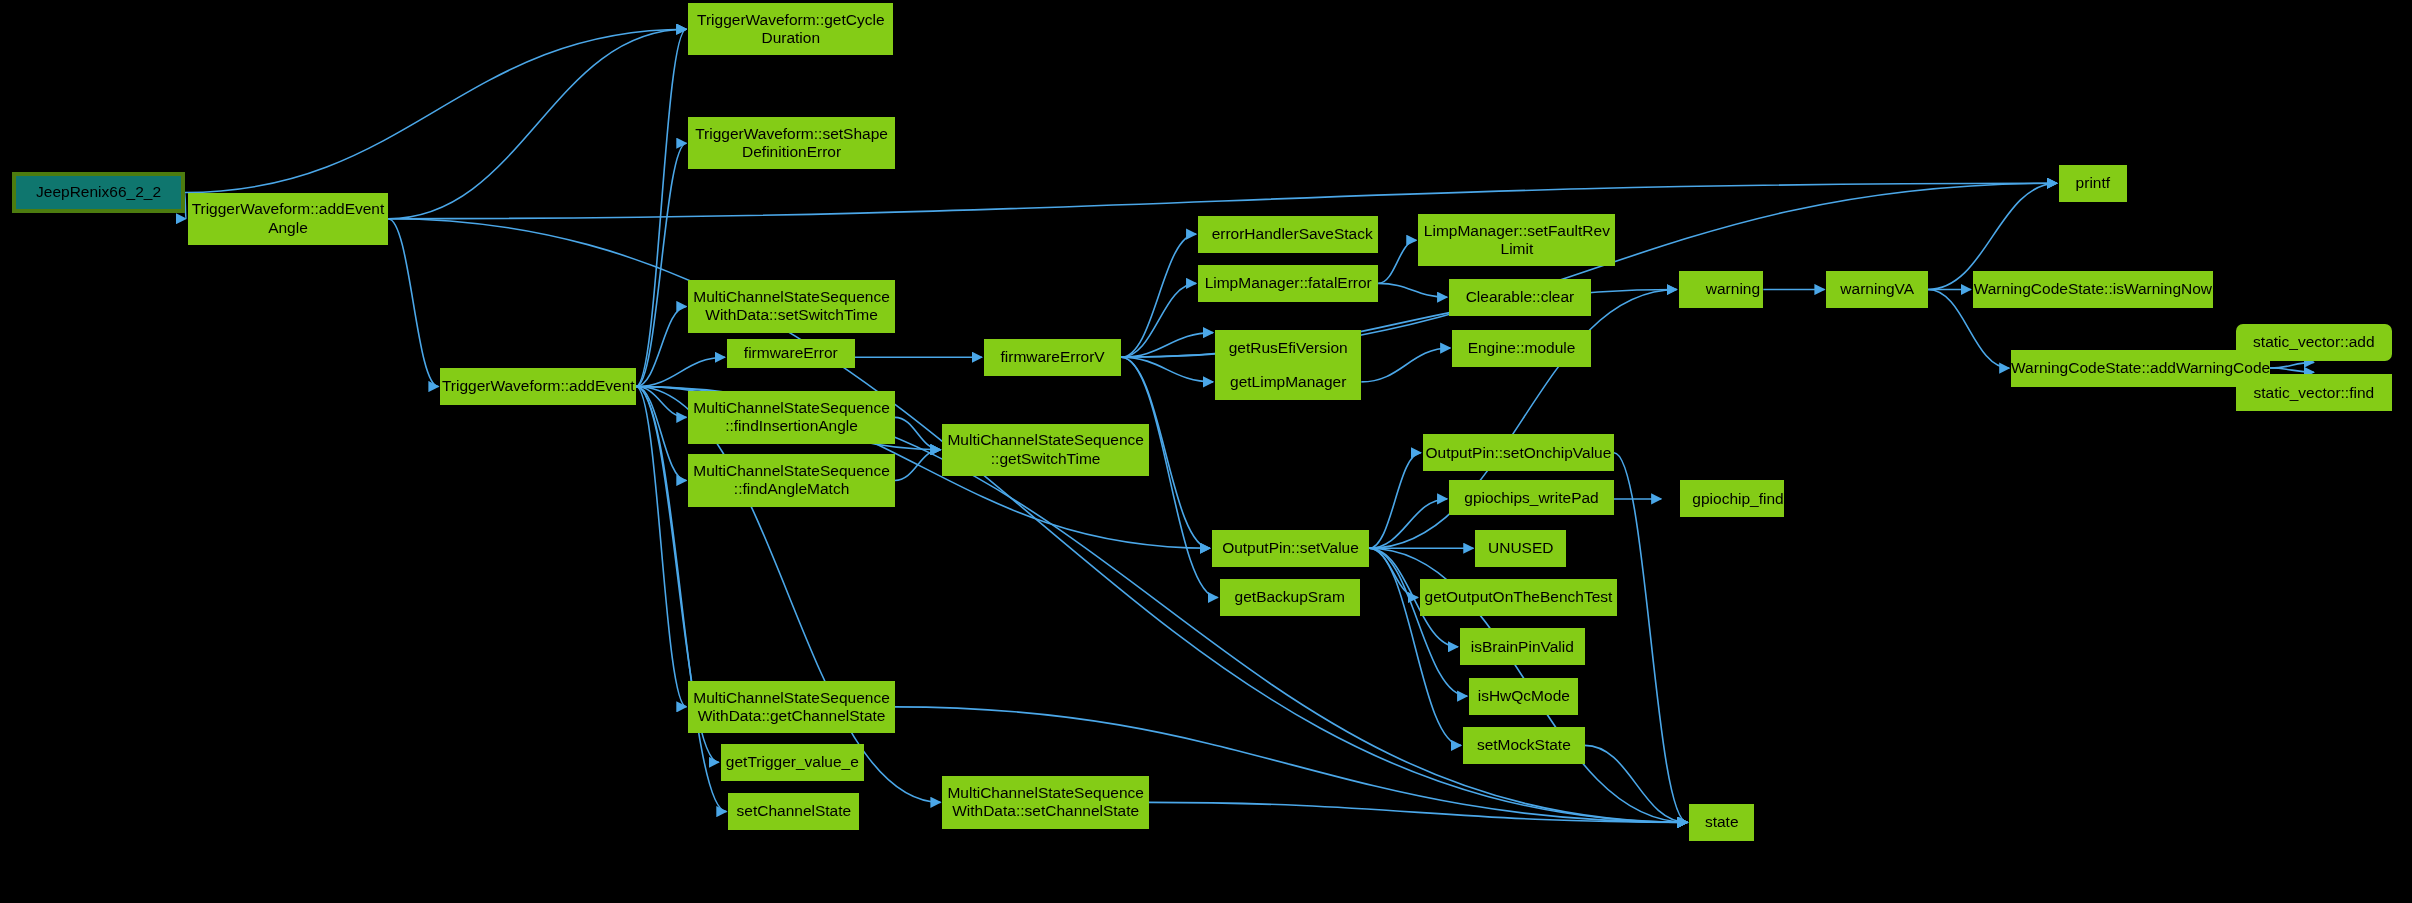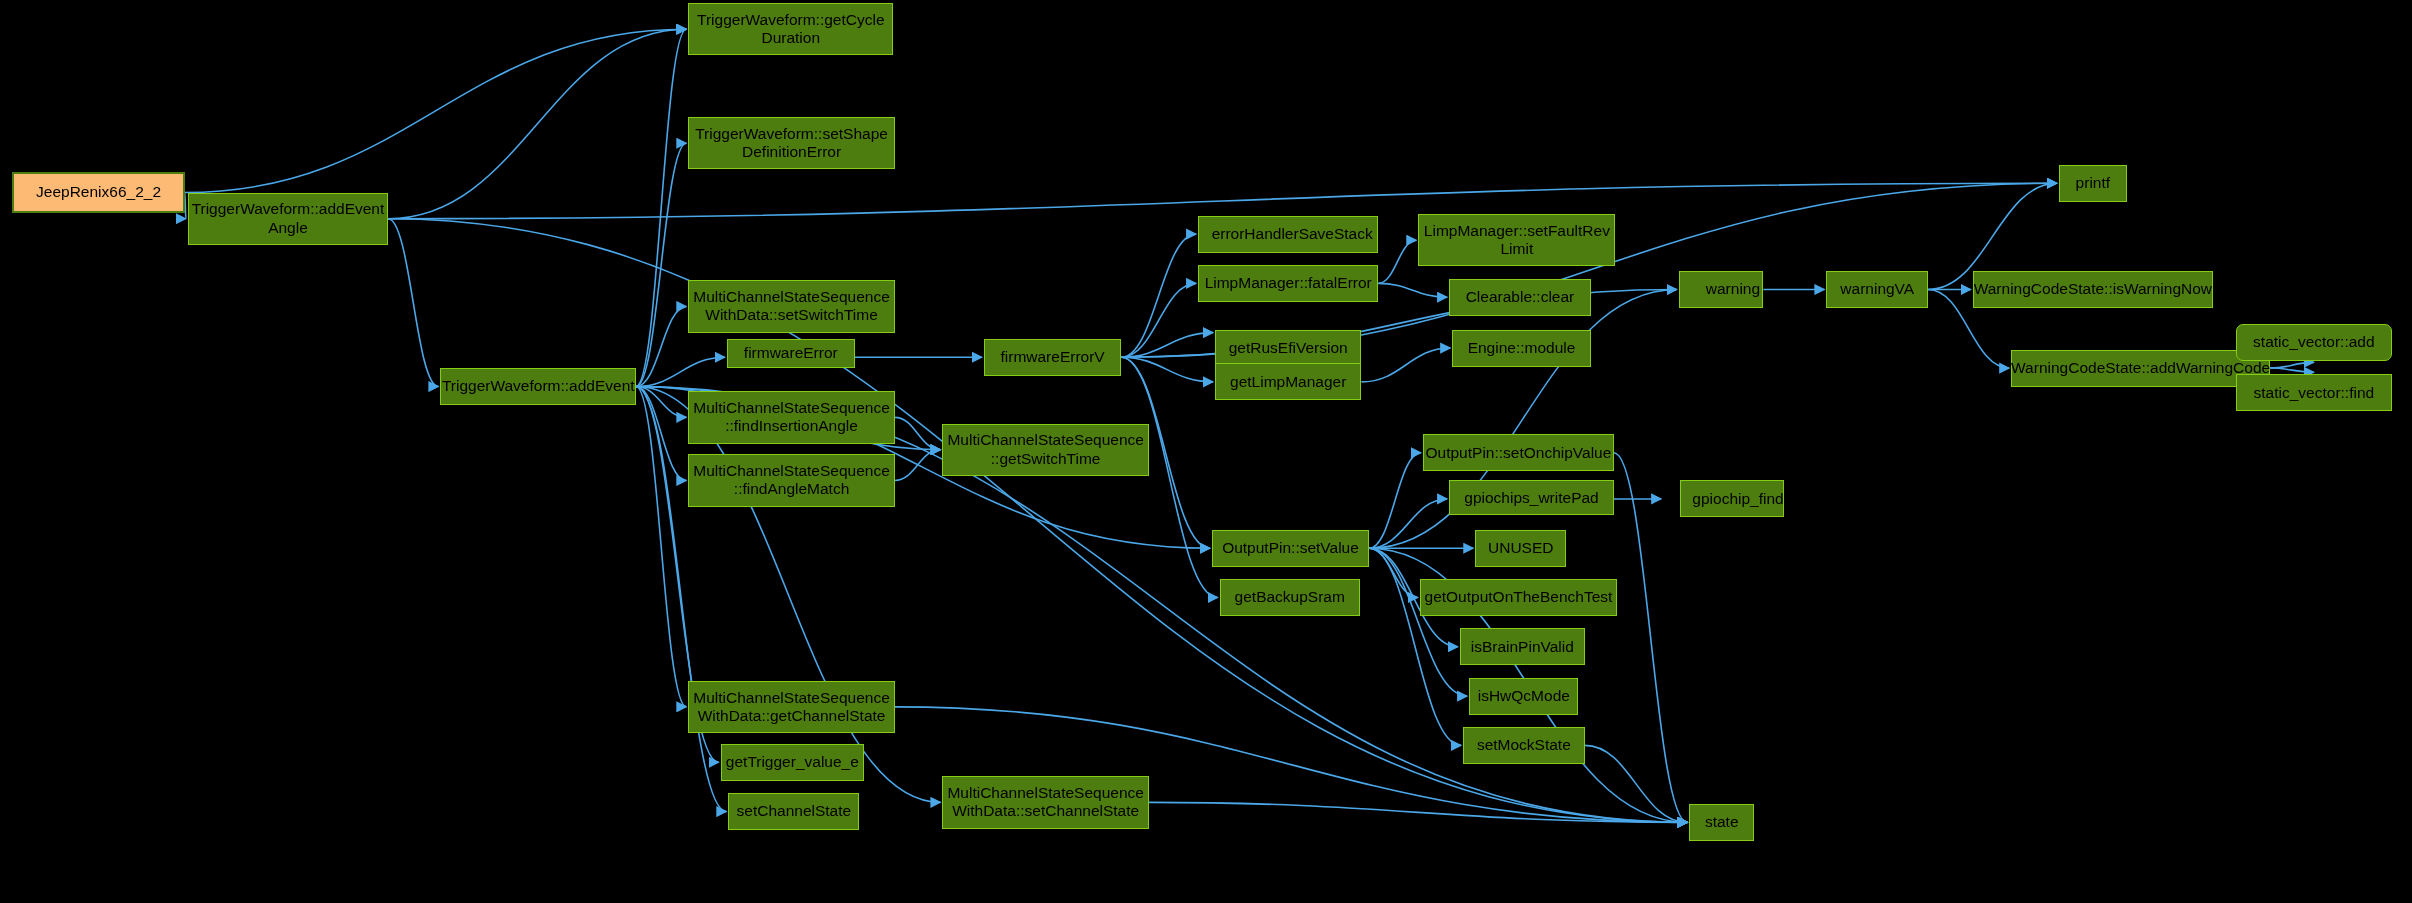--- a/index.html
+++ b/index.html
@@ -22,33 +22,33 @@
     height: 903px;
     pointer-events: none;
   }
   .node {
     position: absolute;
     box-sizing: border-box;
     display: flex;
     align-items: center;
     justify-content: center;
     text-align: center;
-    background: #4d7c0f;
-    border: 1px solid #84cc16;
+    background: #84cc16;
+    border: 3px solid #84cc16;
     color: #000000;
     font-size: 15.5px;
     line-height: 1.18;
     letter-spacing: 0px;
     white-space: pre-line;
     padding: 0 4px;
     z-index: 5;
   }
   .node.root {
-    background: #fdba74;
-    border: 2px solid #4d7c0f;
+    background: #0f766e;
+    border: 4px solid #4d7c0f;
   }
 </style>
 </head>
 <body>
 
 <div id="canvas">
   <svg id="edges" viewBox="0 0 2412 903" preserveAspectRatio="none">
       <defs>
         <marker id="ah" viewBox="0 0 10 10" refX="9" refY="5" markerWidth="7" markerHeight="7" orient="auto-start-reverse">
           <path d="M 0 0 L 10 5 L 0 10 z" fill="#4ba7e8"></path>

